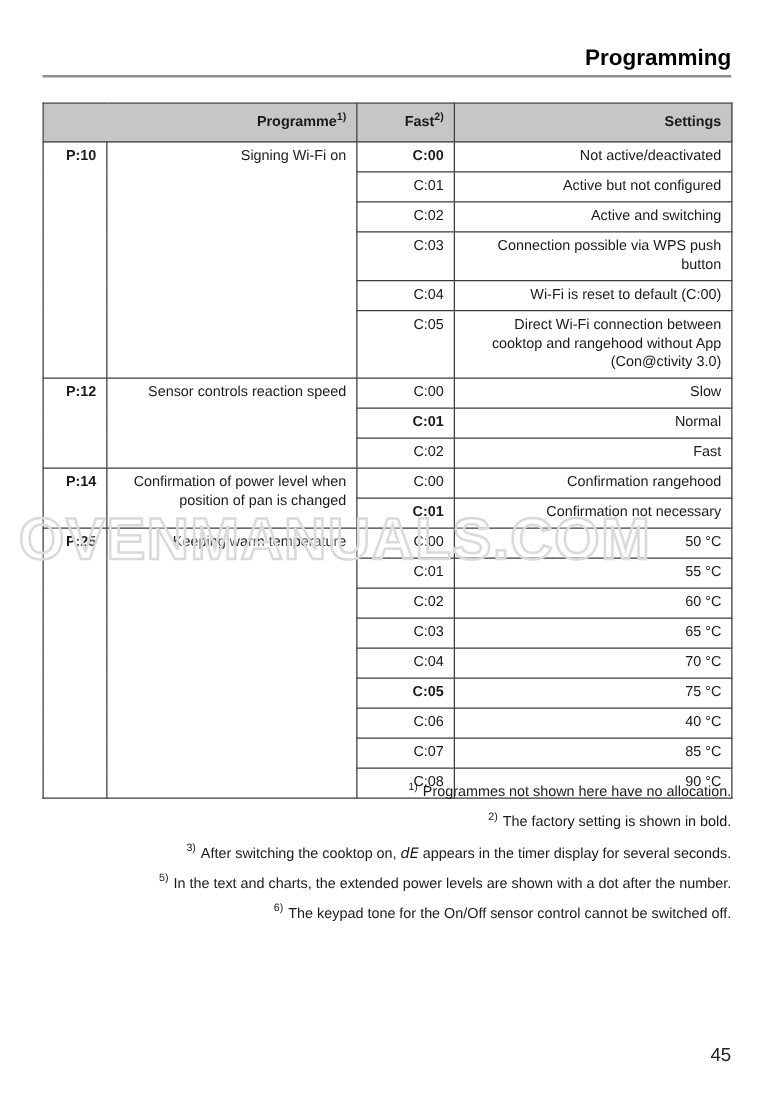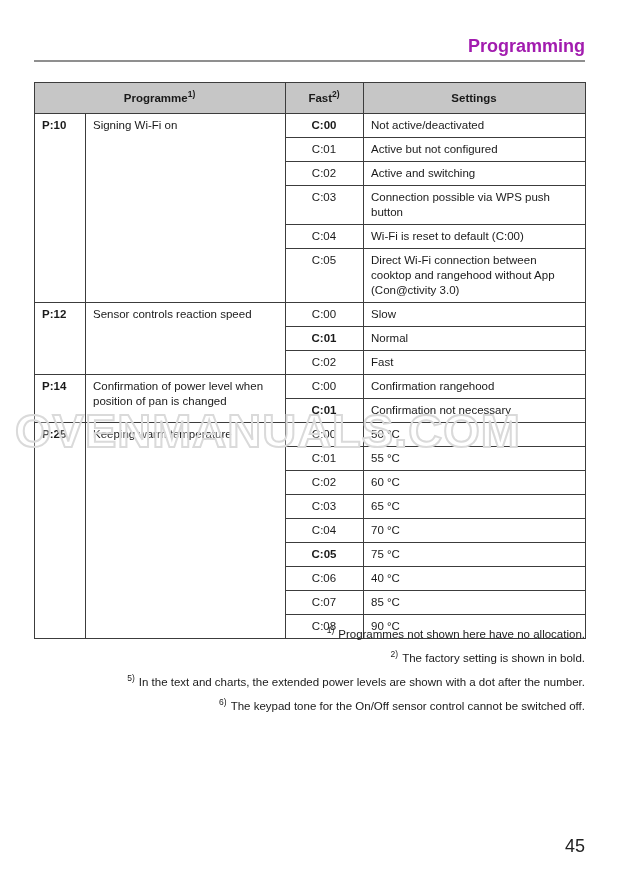--- a/index.html
+++ b/index.html
@@ -8,41 +8,42 @@
     width: 620px; height: 880px;
     font-family: "Liberation Sans", "DejaVu Sans", sans-serif;
     color: #1a1a1a;
     position: relative;
     overflow: hidden;
   }
   .page { position: absolute; inset: 0; background: #fff; }
 
   .page-title {
     position: absolute; top: 36px; right: 35px;
-    font-size: 18px; font-weight: bold; color: #a21caf;
+    font-size: 18px; font-weight: bold; color: #000000;
   }
   .title-rule {
     position: absolute; top: 60px; left: 34px; width: 551px;
     height: 2px; background: #8f8f8f;
   }
 
   table.prog {
     position: absolute; top: 82px; left: 34px; width: 551px;
     border-collapse: collapse;
     font-size: 11.5px; line-height: 15px;
     table-layout: fixed;
   }
   table.prog td, table.prog th {
     border: 1px solid #3c3c3c;
     vertical-align: top;
     padding: 4px 8px 4px 7px;
+    text-align: right;
   }
   table.prog th {
     background: #c6c6c6;
-    text-align: center;
+    text-align: right;
     font-weight: bold;
     padding-top: 8px; padding-bottom: 7px;
   }
   th.h-code, td.code { text-align: center; }
   td.pnum { font-weight: bold; }
   td.code.default, td.pnum { font-weight: bold; }
   sup.hdr-sup { font-size: 8.5px; vertical-align: super; line-height: 0; }
 
   .footnotes {
     position: absolute; top: 626px; left: 34px; width: 551px;
@@ -59,21 +60,21 @@
     text-align: left;
     font-size: 47px; font-weight: bold; letter-spacing: 1px;
     color: rgba(255,255,255,0.25);
     -webkit-text-stroke: 2px #dadada;
     pointer-events: none;
     white-space: nowrap;
   }
 
   .page-number {
     position: absolute; top: 836px; right: 35px;
-    font-size: 18px; color: #222;
+    font-size: 15px; color: #222;
   }
 </style>
 </head>
 <body>
 
 <div class="page">
 
   <div class="page-title">Programming</div>
   <div class="title-rule"></div>
 
@@ -185,19 +186,20 @@
         <td>90 °C</td>
       </tr>
     </tbody>
   </table>
 
   <div class="watermark">OVENMANUALS.COM</div>
 
   <div class="footnotes">
     <div class="footnote"><sup>1)</sup><span>Programmes not shown here have no allocation.</span></div>
     <div class="footnote"><sup>2)</sup><span>The factory setting is shown in bold.</span></div>
+    <div class="footnote"><sup>3)</sup><span>After switching the cooktop on, </span><span class="display-symbol">dE</span><span> appears in the timer display for several seconds.</span></div>
     <div class="footnote"><sup>5)</sup><span>In the text and charts, the extended power levels are shown with a dot after the number.</span></div>
     <div class="footnote"><sup>6)</sup><span>The keypad tone for the On/Off sensor control cannot be switched off.</span></div>
   </div>
 
   <div class="page-number">45</div>
 
 </div>
 
 </body></html>

